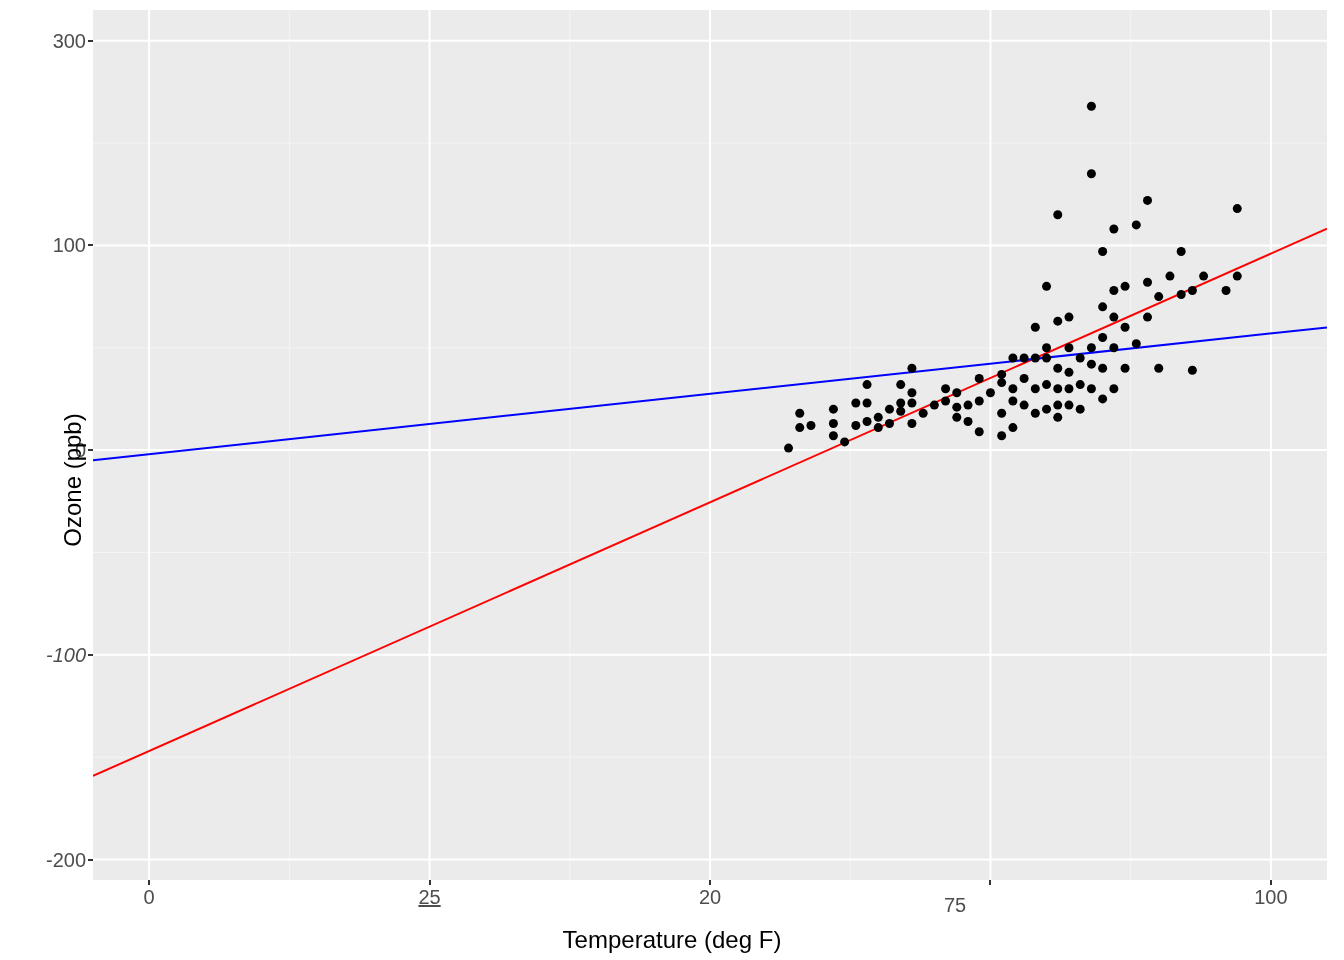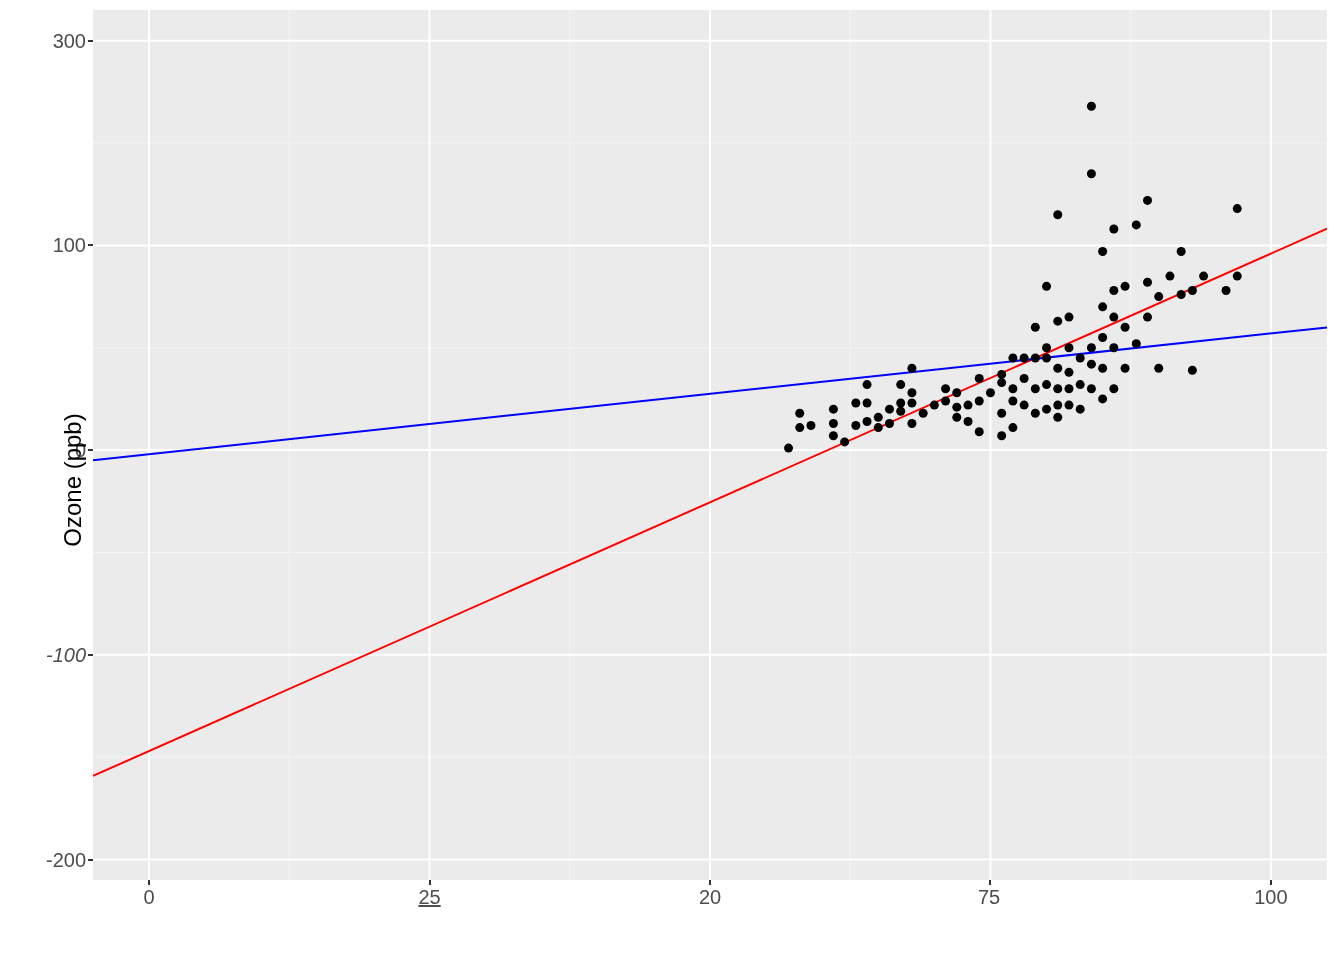--- a/index.html
+++ b/index.html
@@ -225,21 +225,22 @@
       <div class="tick-label-y" style="top: 40.7059px;">300</div>
       <div class="tick-mark" style="left: 88px; top: 39.7059px; width: 5px; height: 2px;"></div>
     </div>
   <div id="x-ticks">
       <div class="tick-label-x" style="left: 149.091px;">0</div>
       <div class="tick-mark" style="left: 148.091px; top: 880px; width: 2px; height: 5px;"></div>
       <div class="tick-label-x" style="left: 429.545px; text-decoration: underline;">25</div>
       <div class="tick-mark" style="left: 428.545px; top: 880px; width: 2px; height: 5px;"></div>
       <div class="tick-label-x" style="left: 710px;">20</div>
       <div class="tick-mark" style="left: 709px; top: 880px; width: 2px; height: 5px;"></div>
-      <div class="tick-label-x" style="left: 989px;">75</div>
+      <div class="tick-label-x" style="left: 955px; margin-top: 8px;">75</div>
       <div class="tick-mark" style="left: 989.455px; top: 880px; width: 2px; height: 5px;"></div>
       <div class="tick-label-x" style="left: 1270.91px;">100</div>
       <div class="tick-mark" style="left: 1269.91px; top: 880px; width: 2px; height: 5px;"></div>
     </div>
 
   <div class="y-label">Ozone (ppb)</div>
+  <div class="x-label">Temperature (deg F)</div>
 
 </div>
 
 </body></html>

